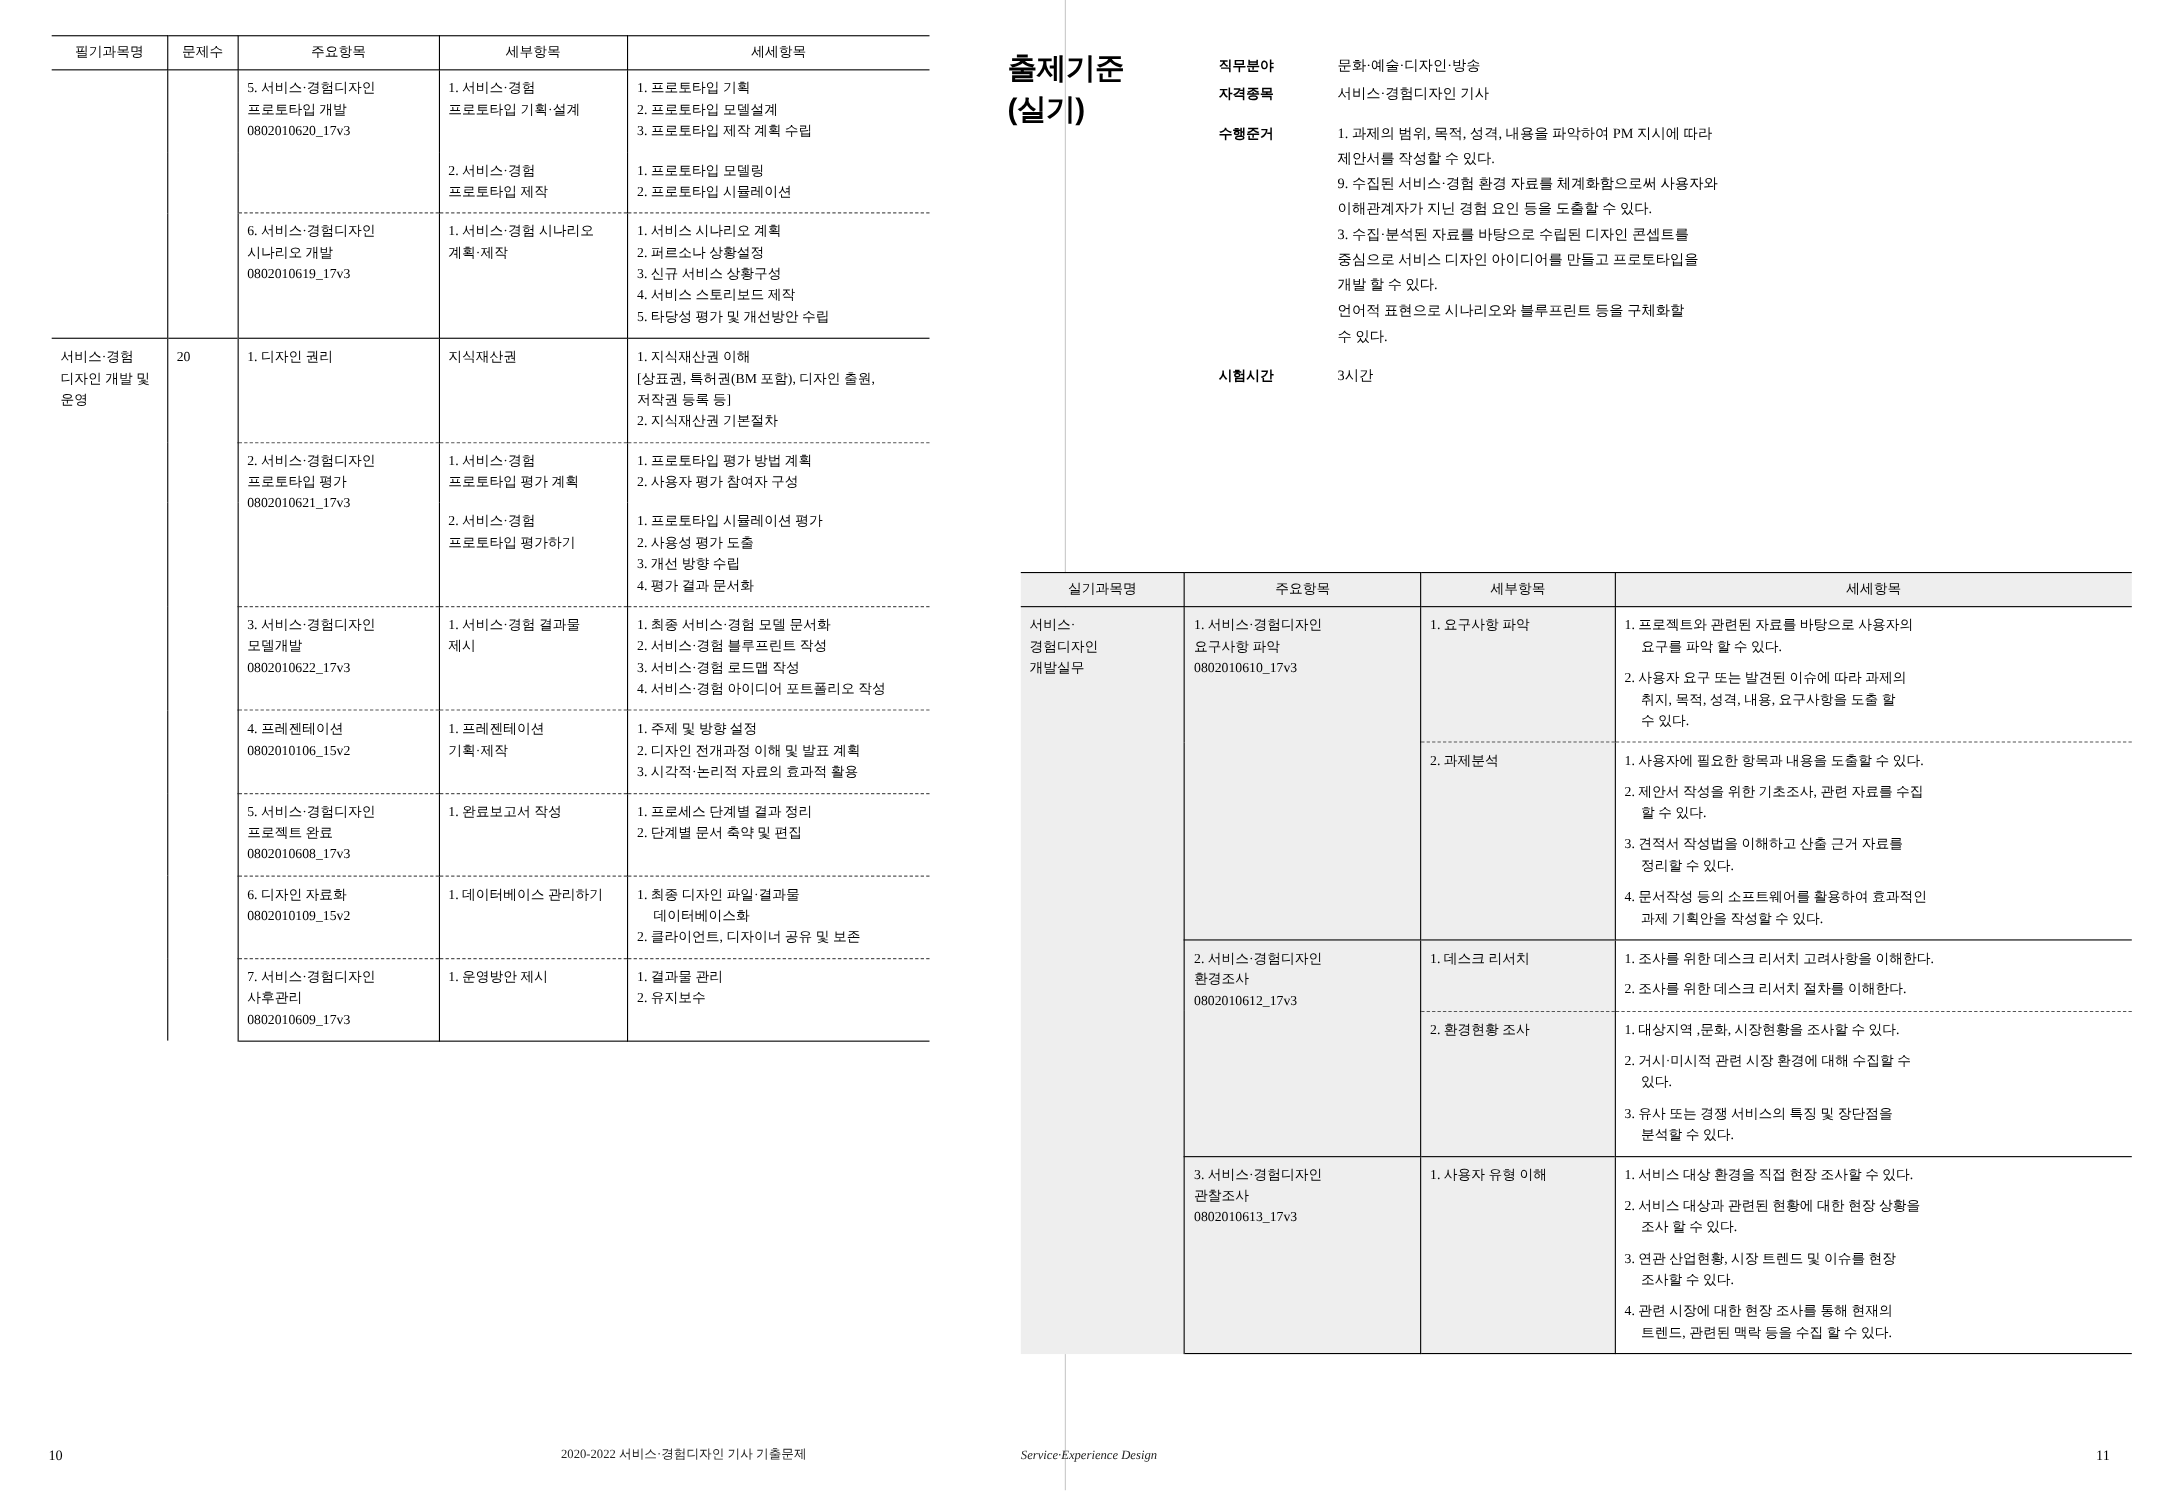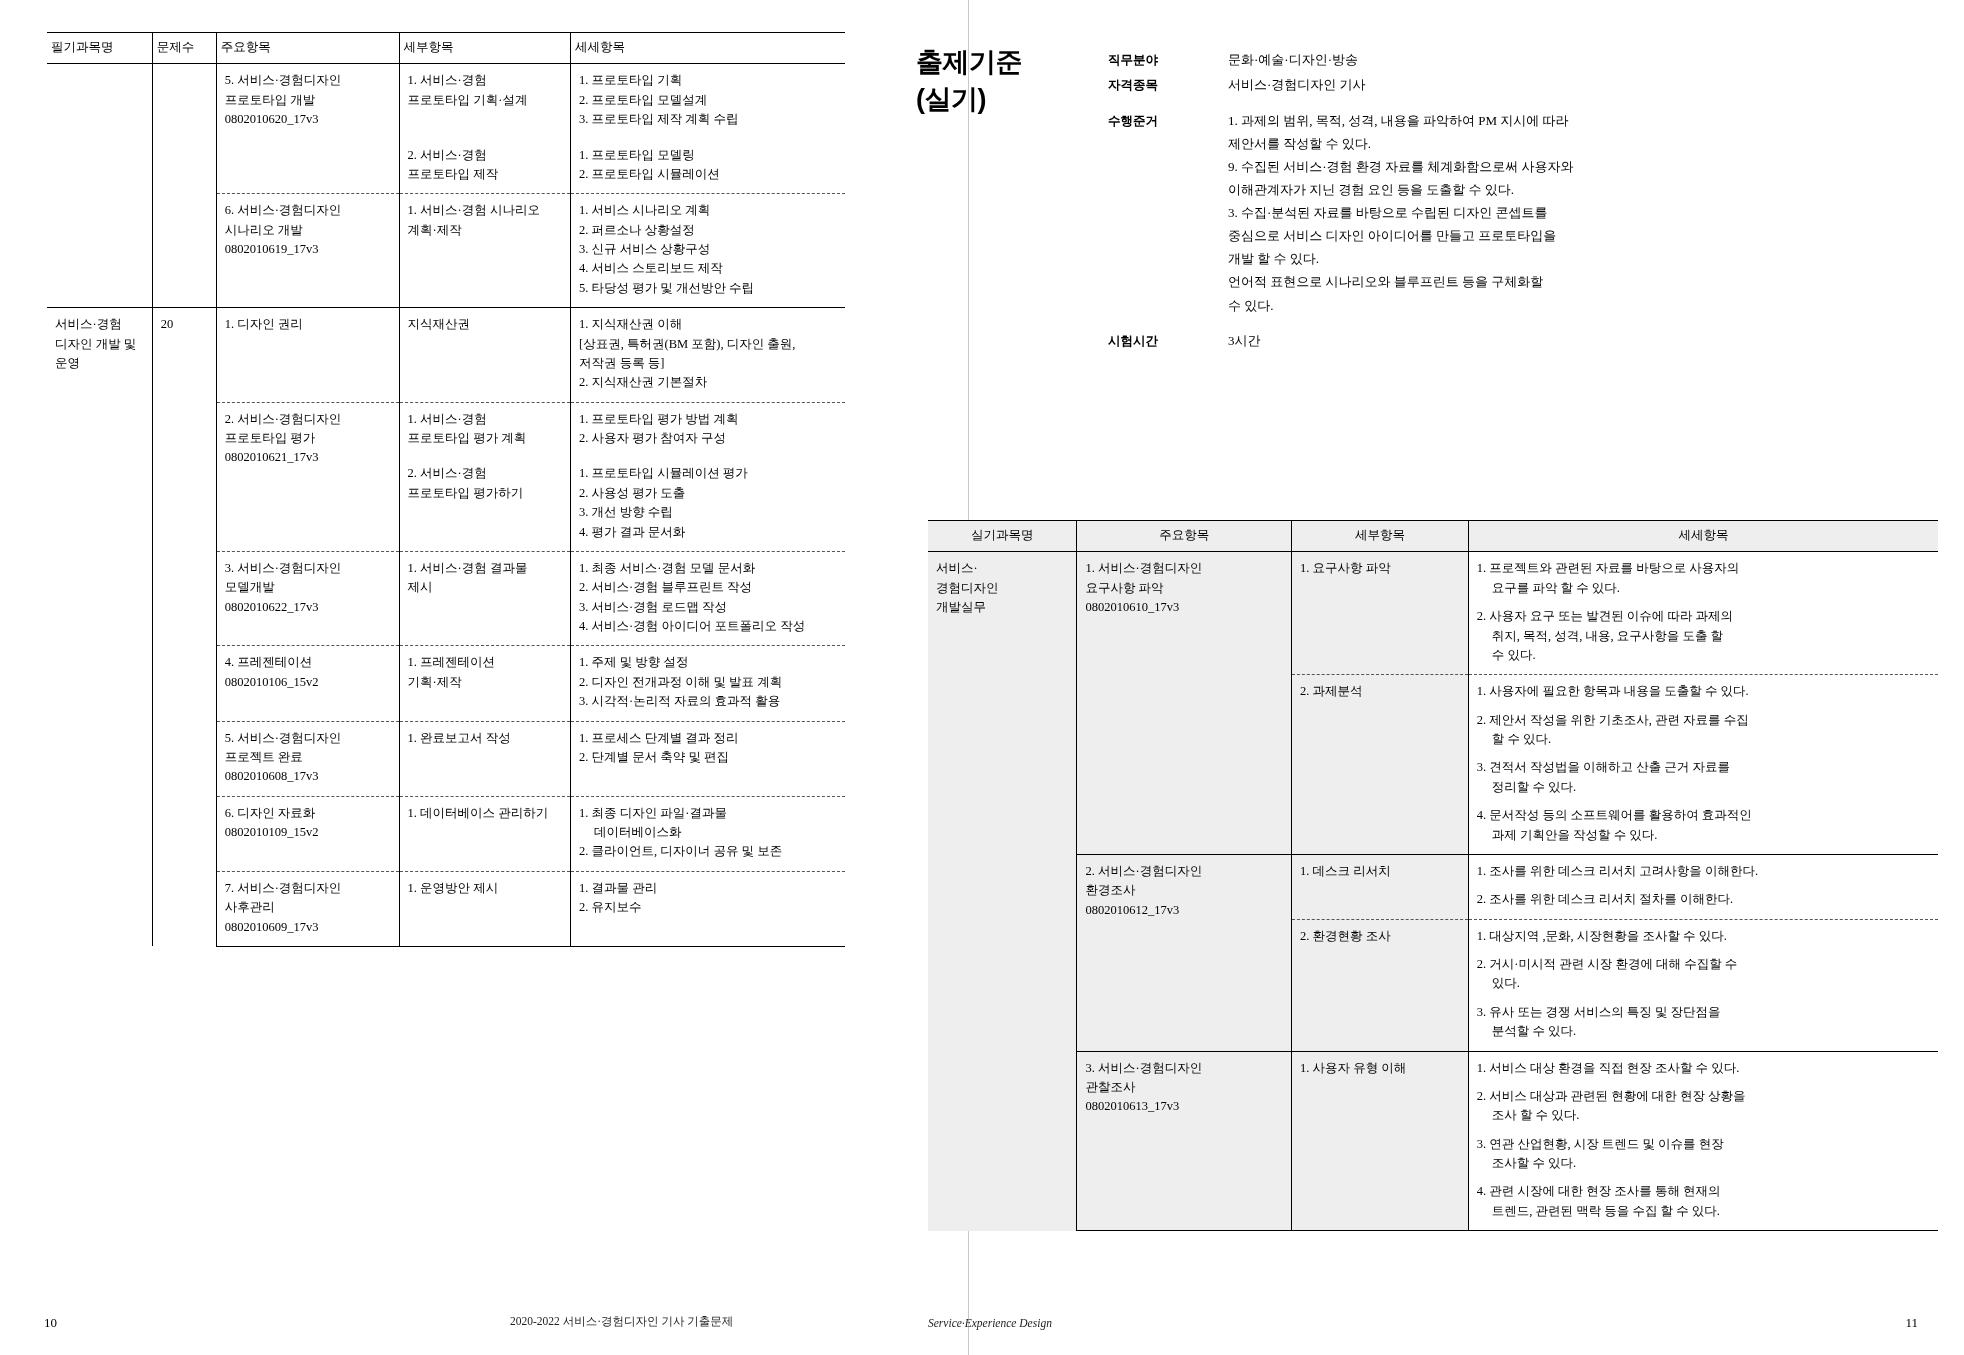--- a/index.html
+++ b/index.html
@@ -38,20 +38,21 @@
     padding: 7px 8px 9px 8px;
     font-weight: normal;
     text-align: left;
   }
   .lt-table {
     position: absolute;
     left: 47px; top: 32px;
     width: 798px;
   }
   .lt-table .hdr td {
+    text-align: center;
     padding: 5px 4px 6px 4px;
     font-size: 12.5px;
   }
   .topline { border-top: 1.6px solid #000; }
   .hdrline { border-bottom: 1px solid #000; }
   .botline { border-bottom: 1.6px solid #000; }
   .dashed-top { border-top: 1px dashed #555; }
   .solid-top { border-top: 1px solid #000; }
   .vline-r { border-right: 1px solid #000; }
   .center { text-align: center; }
@@ -81,21 +82,21 @@
     font-family: "Liberation Sans", sans-serif;
   }
   .rt-title span { display: block; }
   .meta {
     position: absolute;
     left: 140px; top: 48px;
     width: 760px;
     font-size: 13px;
     line-height: 1.78;
   }
-  .meta-row { display: flex; margin-bottom: 2px; gap: 12px; }
+  .meta-row { display: flex; margin-bottom: 2px; }
   .meta-label {
     width: 108px;
     flex: 0 0 108px;
     font-weight: bold;
     font-family: "Liberation Sans", sans-serif;
     font-size: 12.5px;
     padding-top: 1px;
   }
   .meta-val { flex: 1; }
   .meta-val p { margin: 0; }

